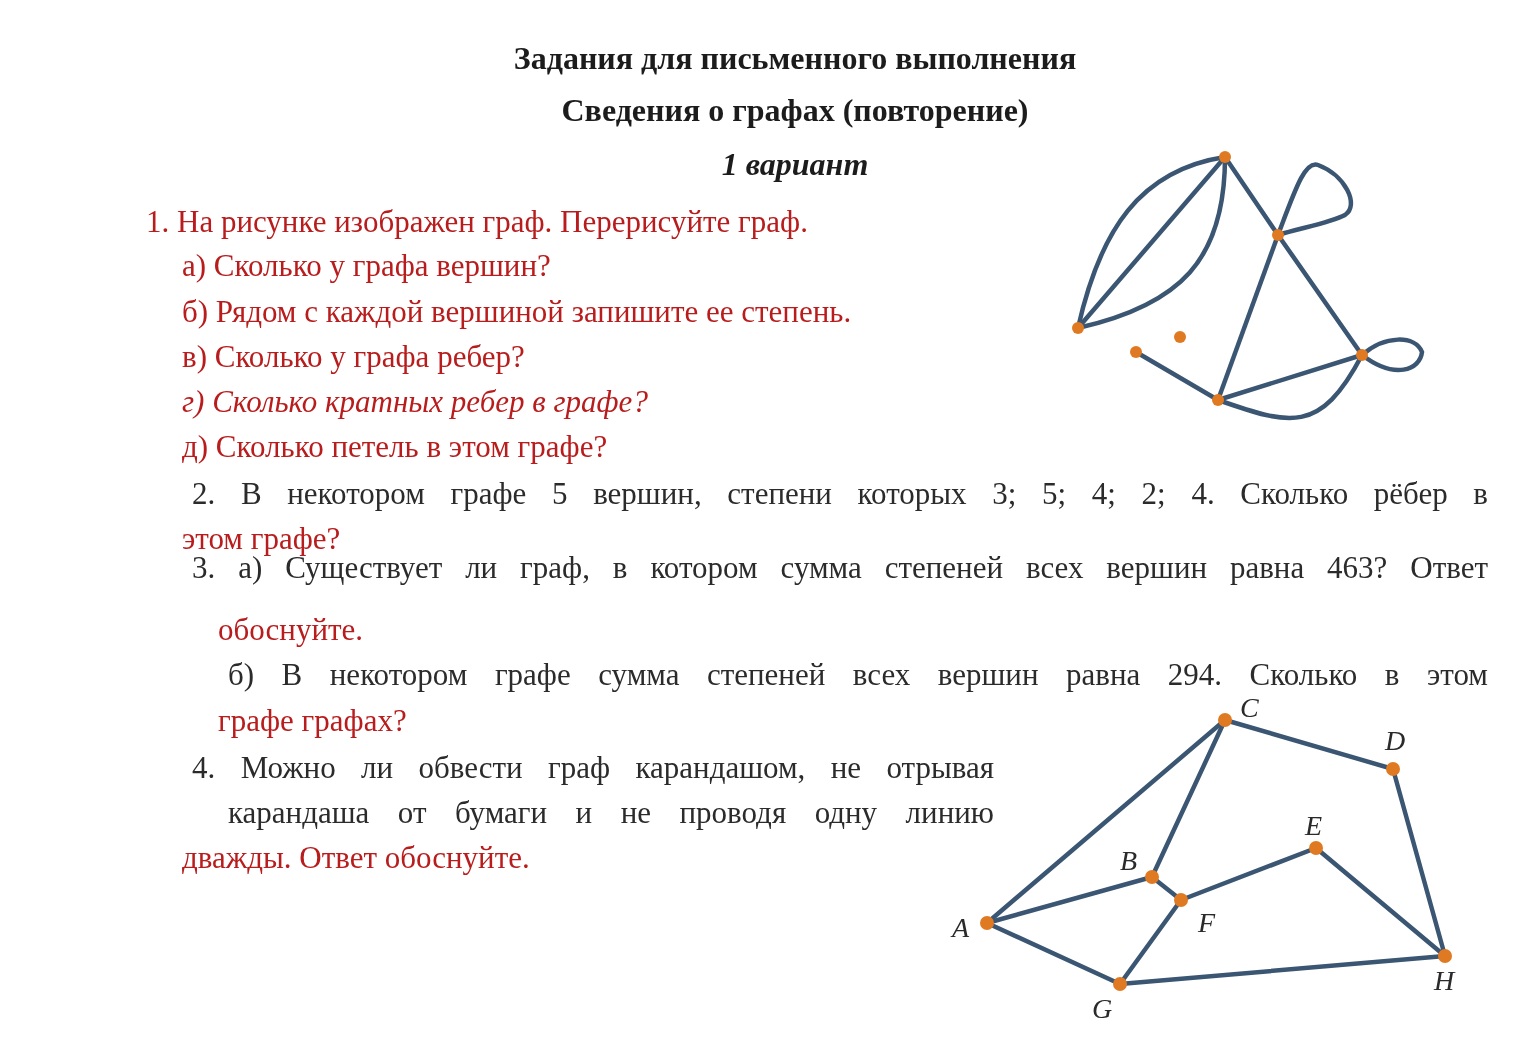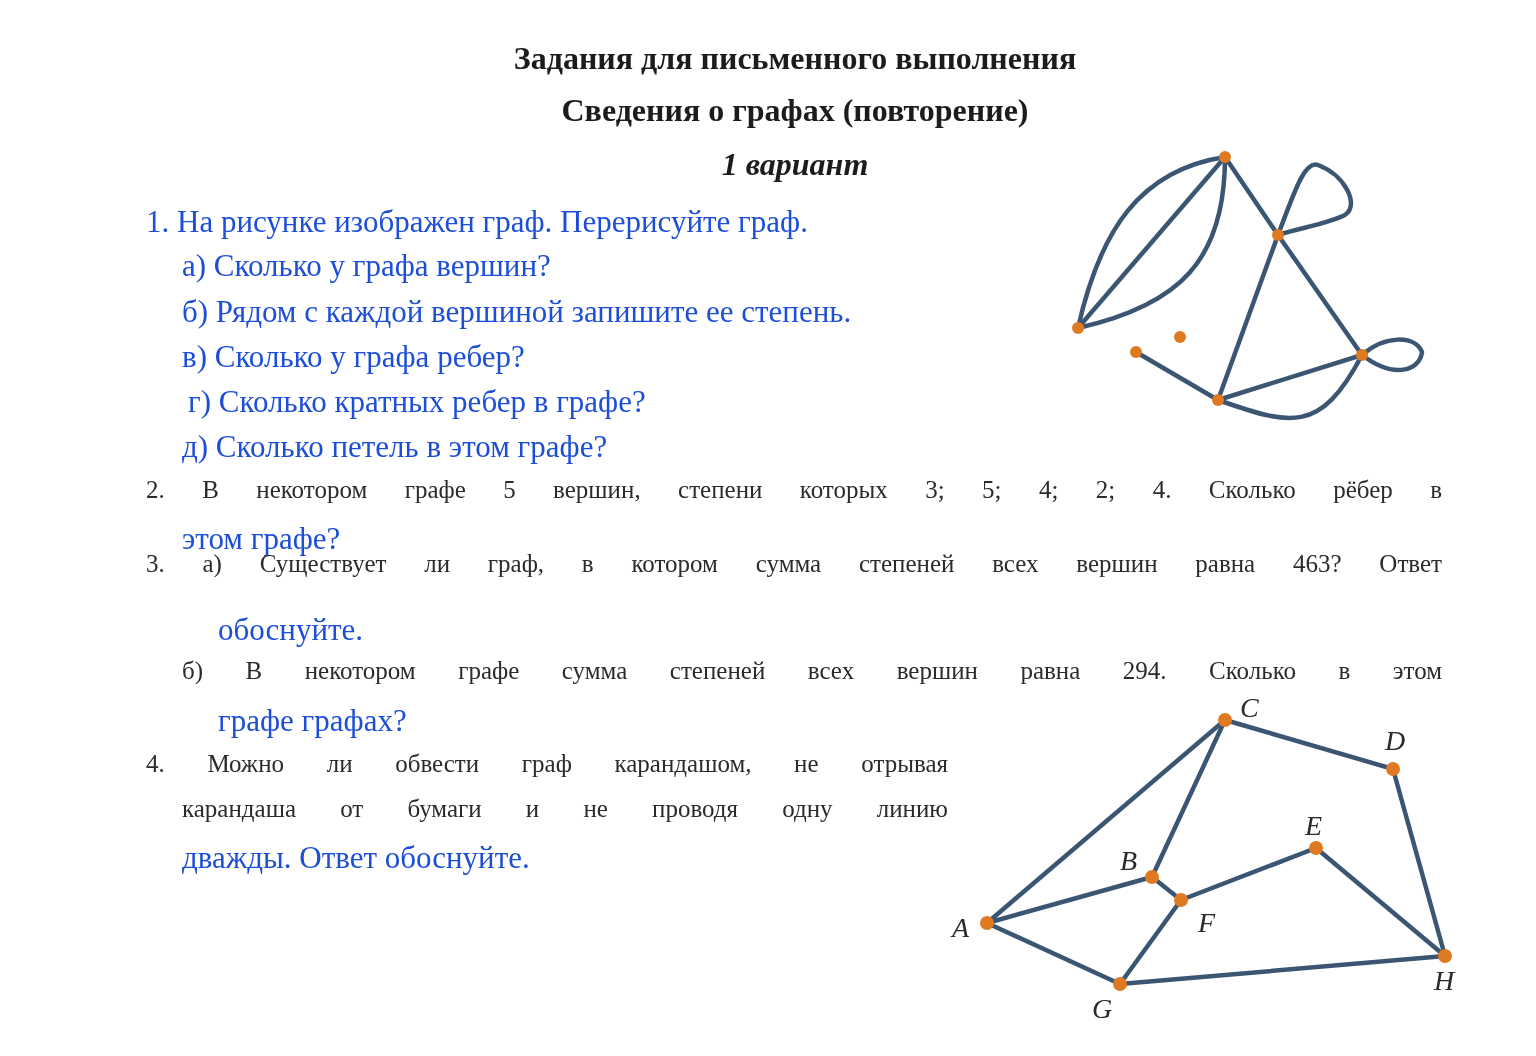--- a/index.html
+++ b/index.html
@@ -2,39 +2,39 @@
 <html><head>
 <meta charset="utf-8">
 <style>
   html, body { margin:0; padding:0; background:#ffffff; }
   body { width:1536px; height:1056px; position:relative; overflow:hidden;
          font-family:"Liberation Serif", "DejaVu Serif", serif; color:#2a2a2a; }
   .title { position:absolute; left:0; width:1590px; text-align:center; font-weight:bold; font-size:32px; color:#1c1c1c; }
   .t1 { top:40px; }
   .t2 { top:92px; }
   .t3 { top:146px; font-style:italic; font-size:32px; }
-  .line { position:absolute; font-size:31px; white-space:nowrap; color:#1d4ed8; }
-  .just { position:absolute; font-size:25px; color:#2b2b2b; text-align:justify; text-align-last:justify; white-space:nowrap; }
+  .line { position:absolute; font-size:31px; white-space:nowrap; color:#b91c1c; }
+  .just { position:absolute; font-size:31px; color:#2b2b2b; text-align:justify; text-align-last:justify; white-space:nowrap;margin-left:46px; }
   svg { position:absolute; left:0; top:0; }
   .edge { stroke:#3b5673; stroke-width:4.5; fill:none; stroke-linecap:round; }
   .vertex { fill:#e07a22; }
   .vlabel { font-family:"Liberation Serif", serif; font-style:italic; font-size:28px; fill:#2a2a2a; }
 </style>
 </head>
 <body>
 
 <div class="title t1">Задания для письменного выполнения</div>
 <div class="title t2">Сведения о графах (повторение)</div>
 <div class="title t3">1 вариант</div>
 
 <div class="line" style="left:146px; top:204px;">1. На рисунке изображен граф. Перерисуйте граф.</div>
 <div class="line" style="left:182px; top:248px;">а) Сколько у графа вершин?</div>
 <div class="line" style="left:182px; top:294px;text-align:right;">б) Рядом с каждой вершиной запишите ее степень.</div>
 <div class="line" style="left:182px; top:339px;">в) Сколько у графа ребер?</div>
-<div class="line" style="left:188px; top:384px;">г) Сколько кратных ребер в графе?</div>
+<div class="line" style="left:182px; top:384px;font-style:italic;">г) Сколько кратных ребер в графе?</div>
 <div class="line" style="left:182px; top:429px;">д) Сколько петель в этом графе?</div>
 
 <div class="just" style="left:146px; top:476px; width:1296px;">2. В некотором графе 5 вершин, степени которых  3; 5; 4; 2; 4.  Сколько рёбер в</div>
 <div class="line" style="left:182px; top:521px;">этом графе?</div>
 
 <div class="just" style="left:146px; top:550px; width:1296px;">3.  а) Существует ли граф, в котором сумма степеней всех вершин равна 463? Ответ</div>
 <div class="line" style="left:218px; top:612px;text-align:center;">обоснуйте.</div>
 <div class="just" style="left:182px; top:657px; width:1260px;">б) В некотором графе сумма степеней всех вершин равна 294. Сколько в этом</div>
 <div class="line" style="left:218px; top:703px;">графе графах?</div>
 

